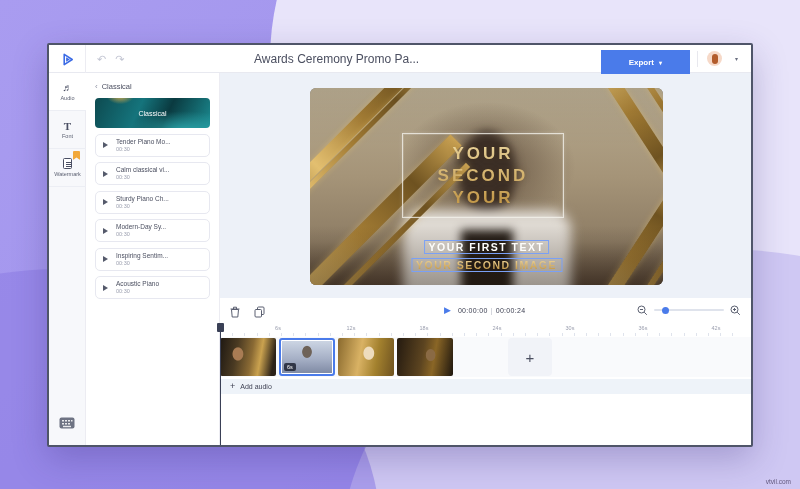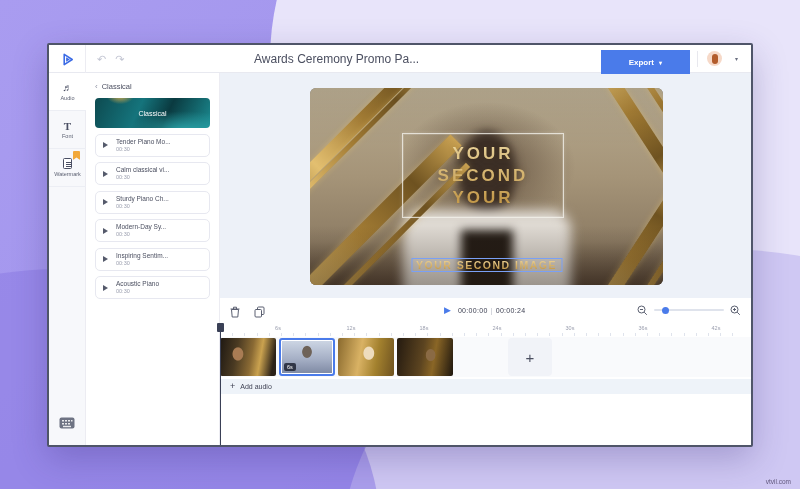--- a/index.html
+++ b/index.html
@@ -244,20 +244,21 @@
       <div class="goldbar b-r3"></div>
       <div class="goldbar b-r4"></div>
       <div class="pv-vignette"></div>
       <div class="pv-frame">
         <div class="pv-placeholder">
           <div>YOUR</div>
           <div>SECOND</div>
           <div>YOUR</div>
         </div>
       </div>
+      <div class="pv-text pv-text1">YOUR FIRST TEXT</div>
       <div class="pv-text pv-text2">YOUR SECOND IMAGE</div>
     </div>
 
     <div class="timeline">
       <div class="tl-toolbar">
         <span class="tool-btn tool-trash">
           <svg width="10" height="12" viewBox="0 0 10 12">
             <path d="M1.5 3.5h7l-.7 7.5H2.2z" fill="none" stroke="#5a5f70" stroke-width="1"></path>
             <path d="M0.5 3h9M3.5 3V1.2h3V3" fill="none" stroke="#5a5f70" stroke-width="1"></path>
           </svg>

